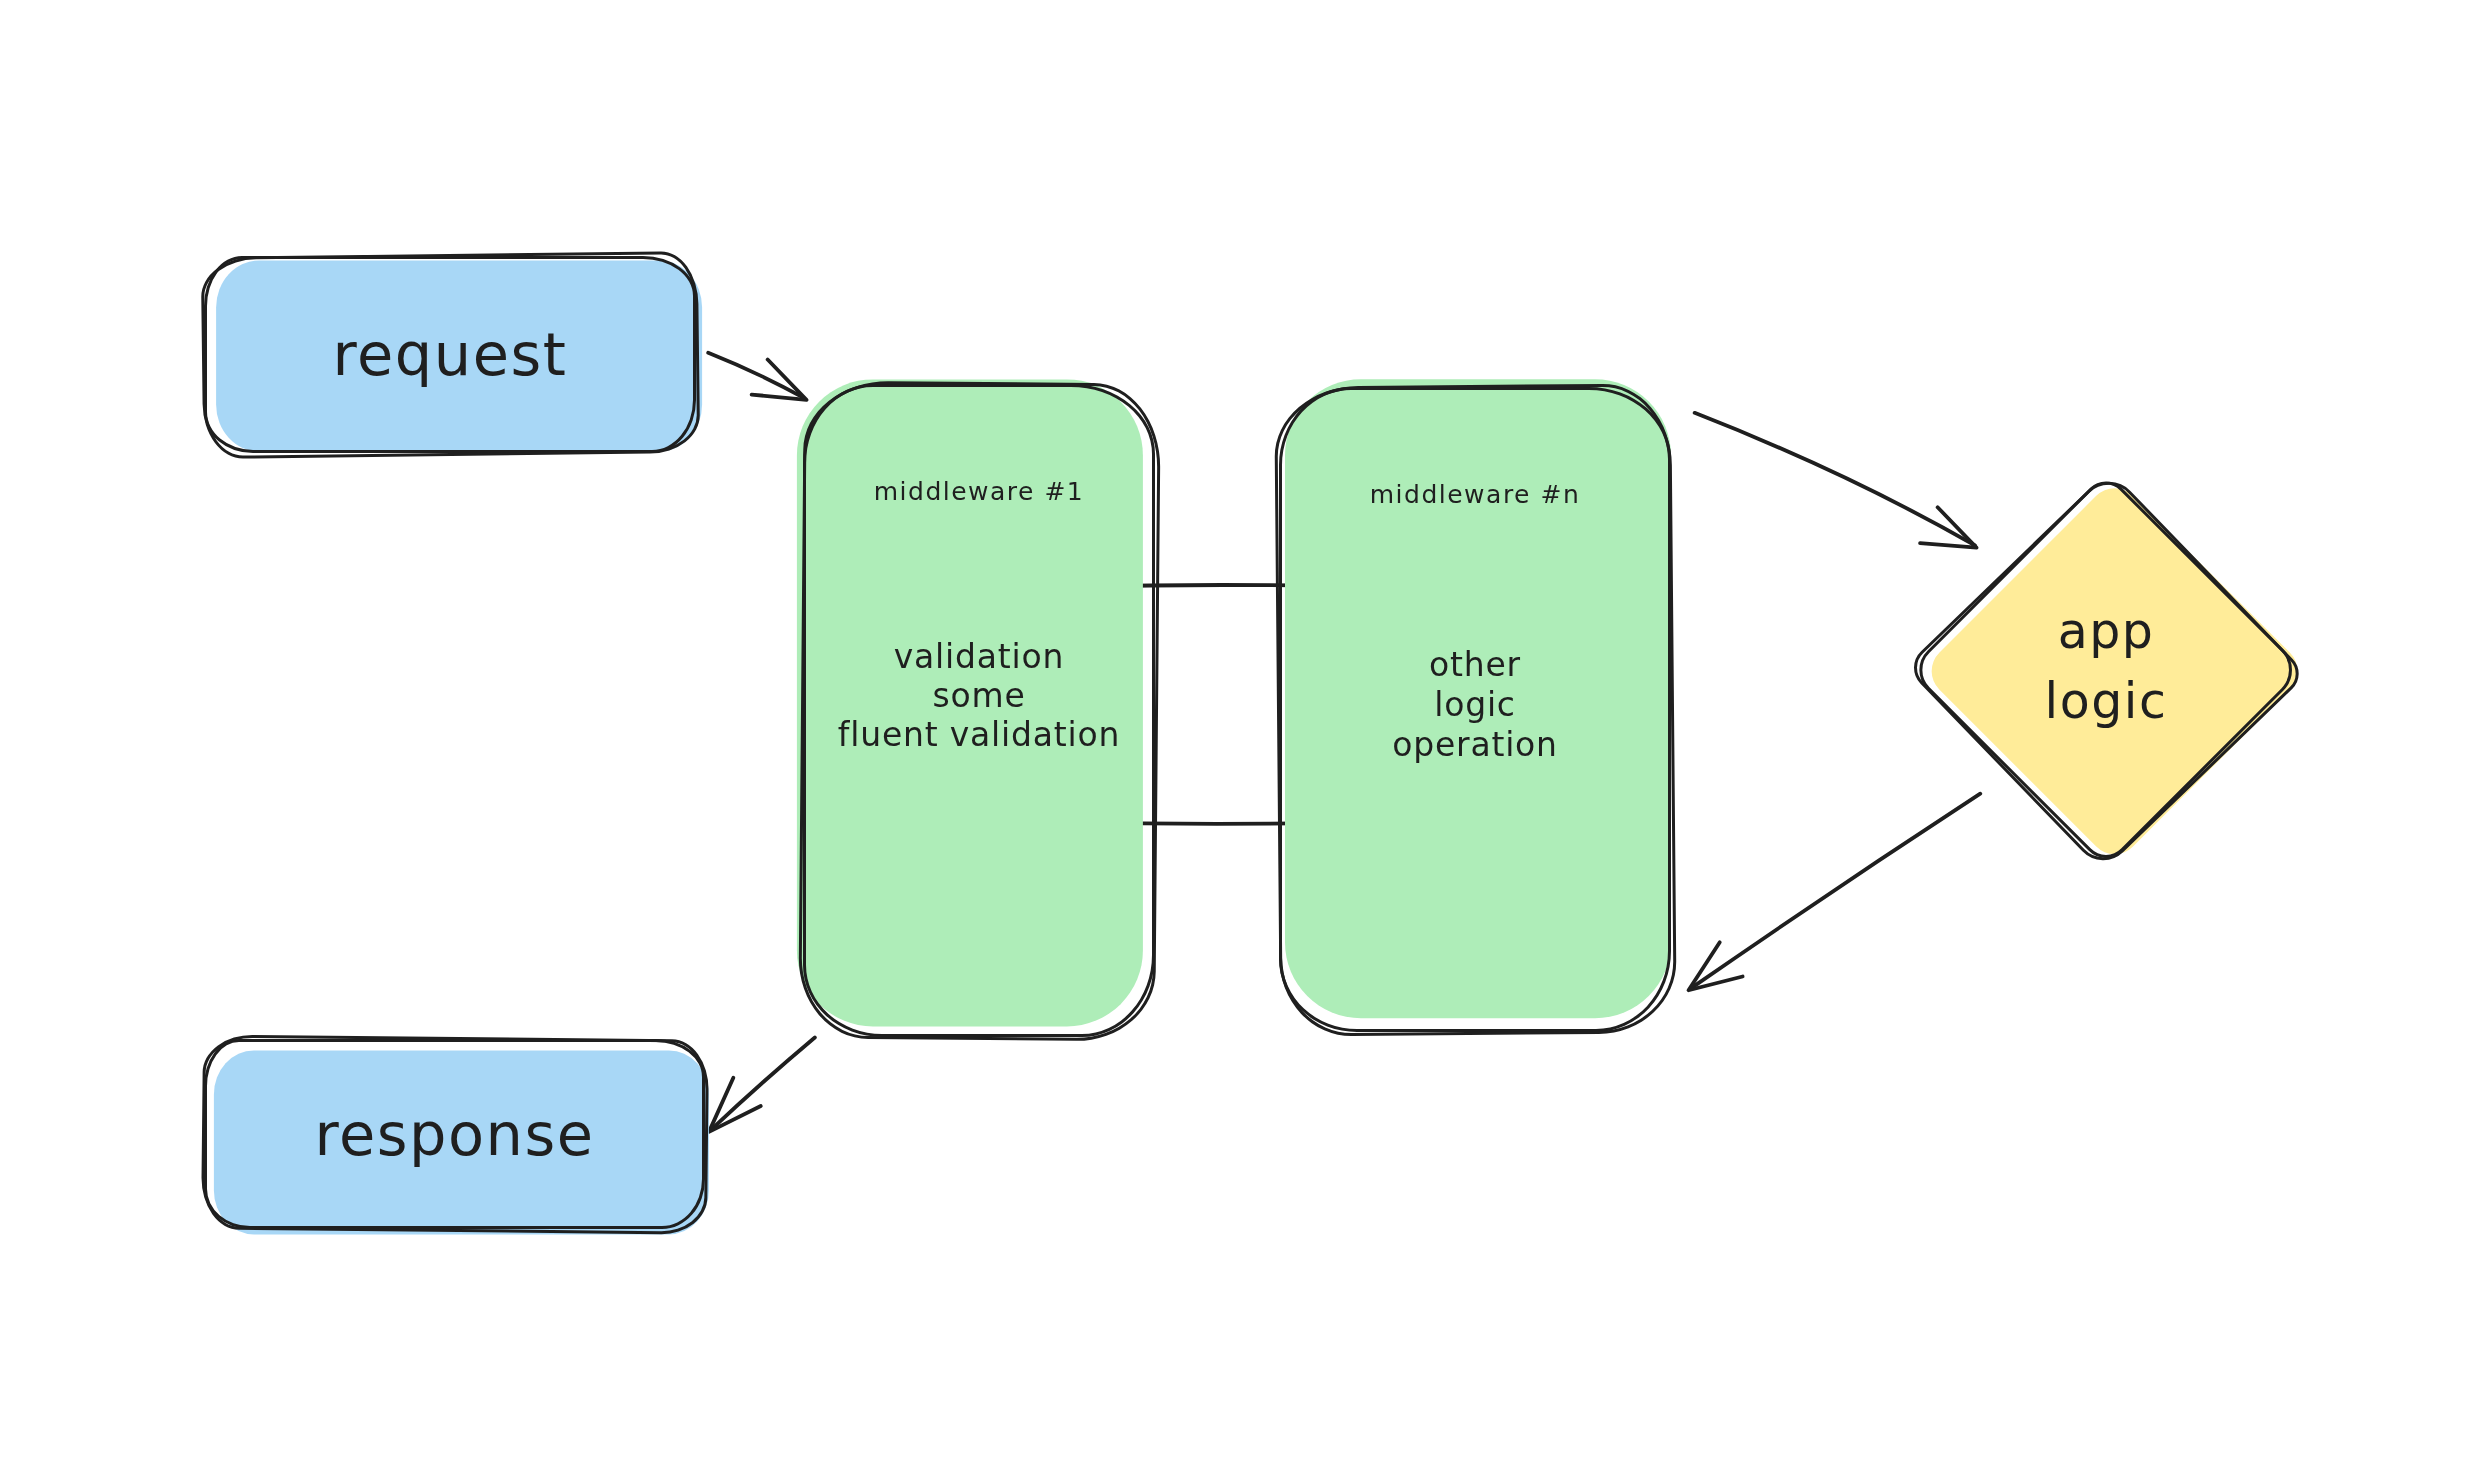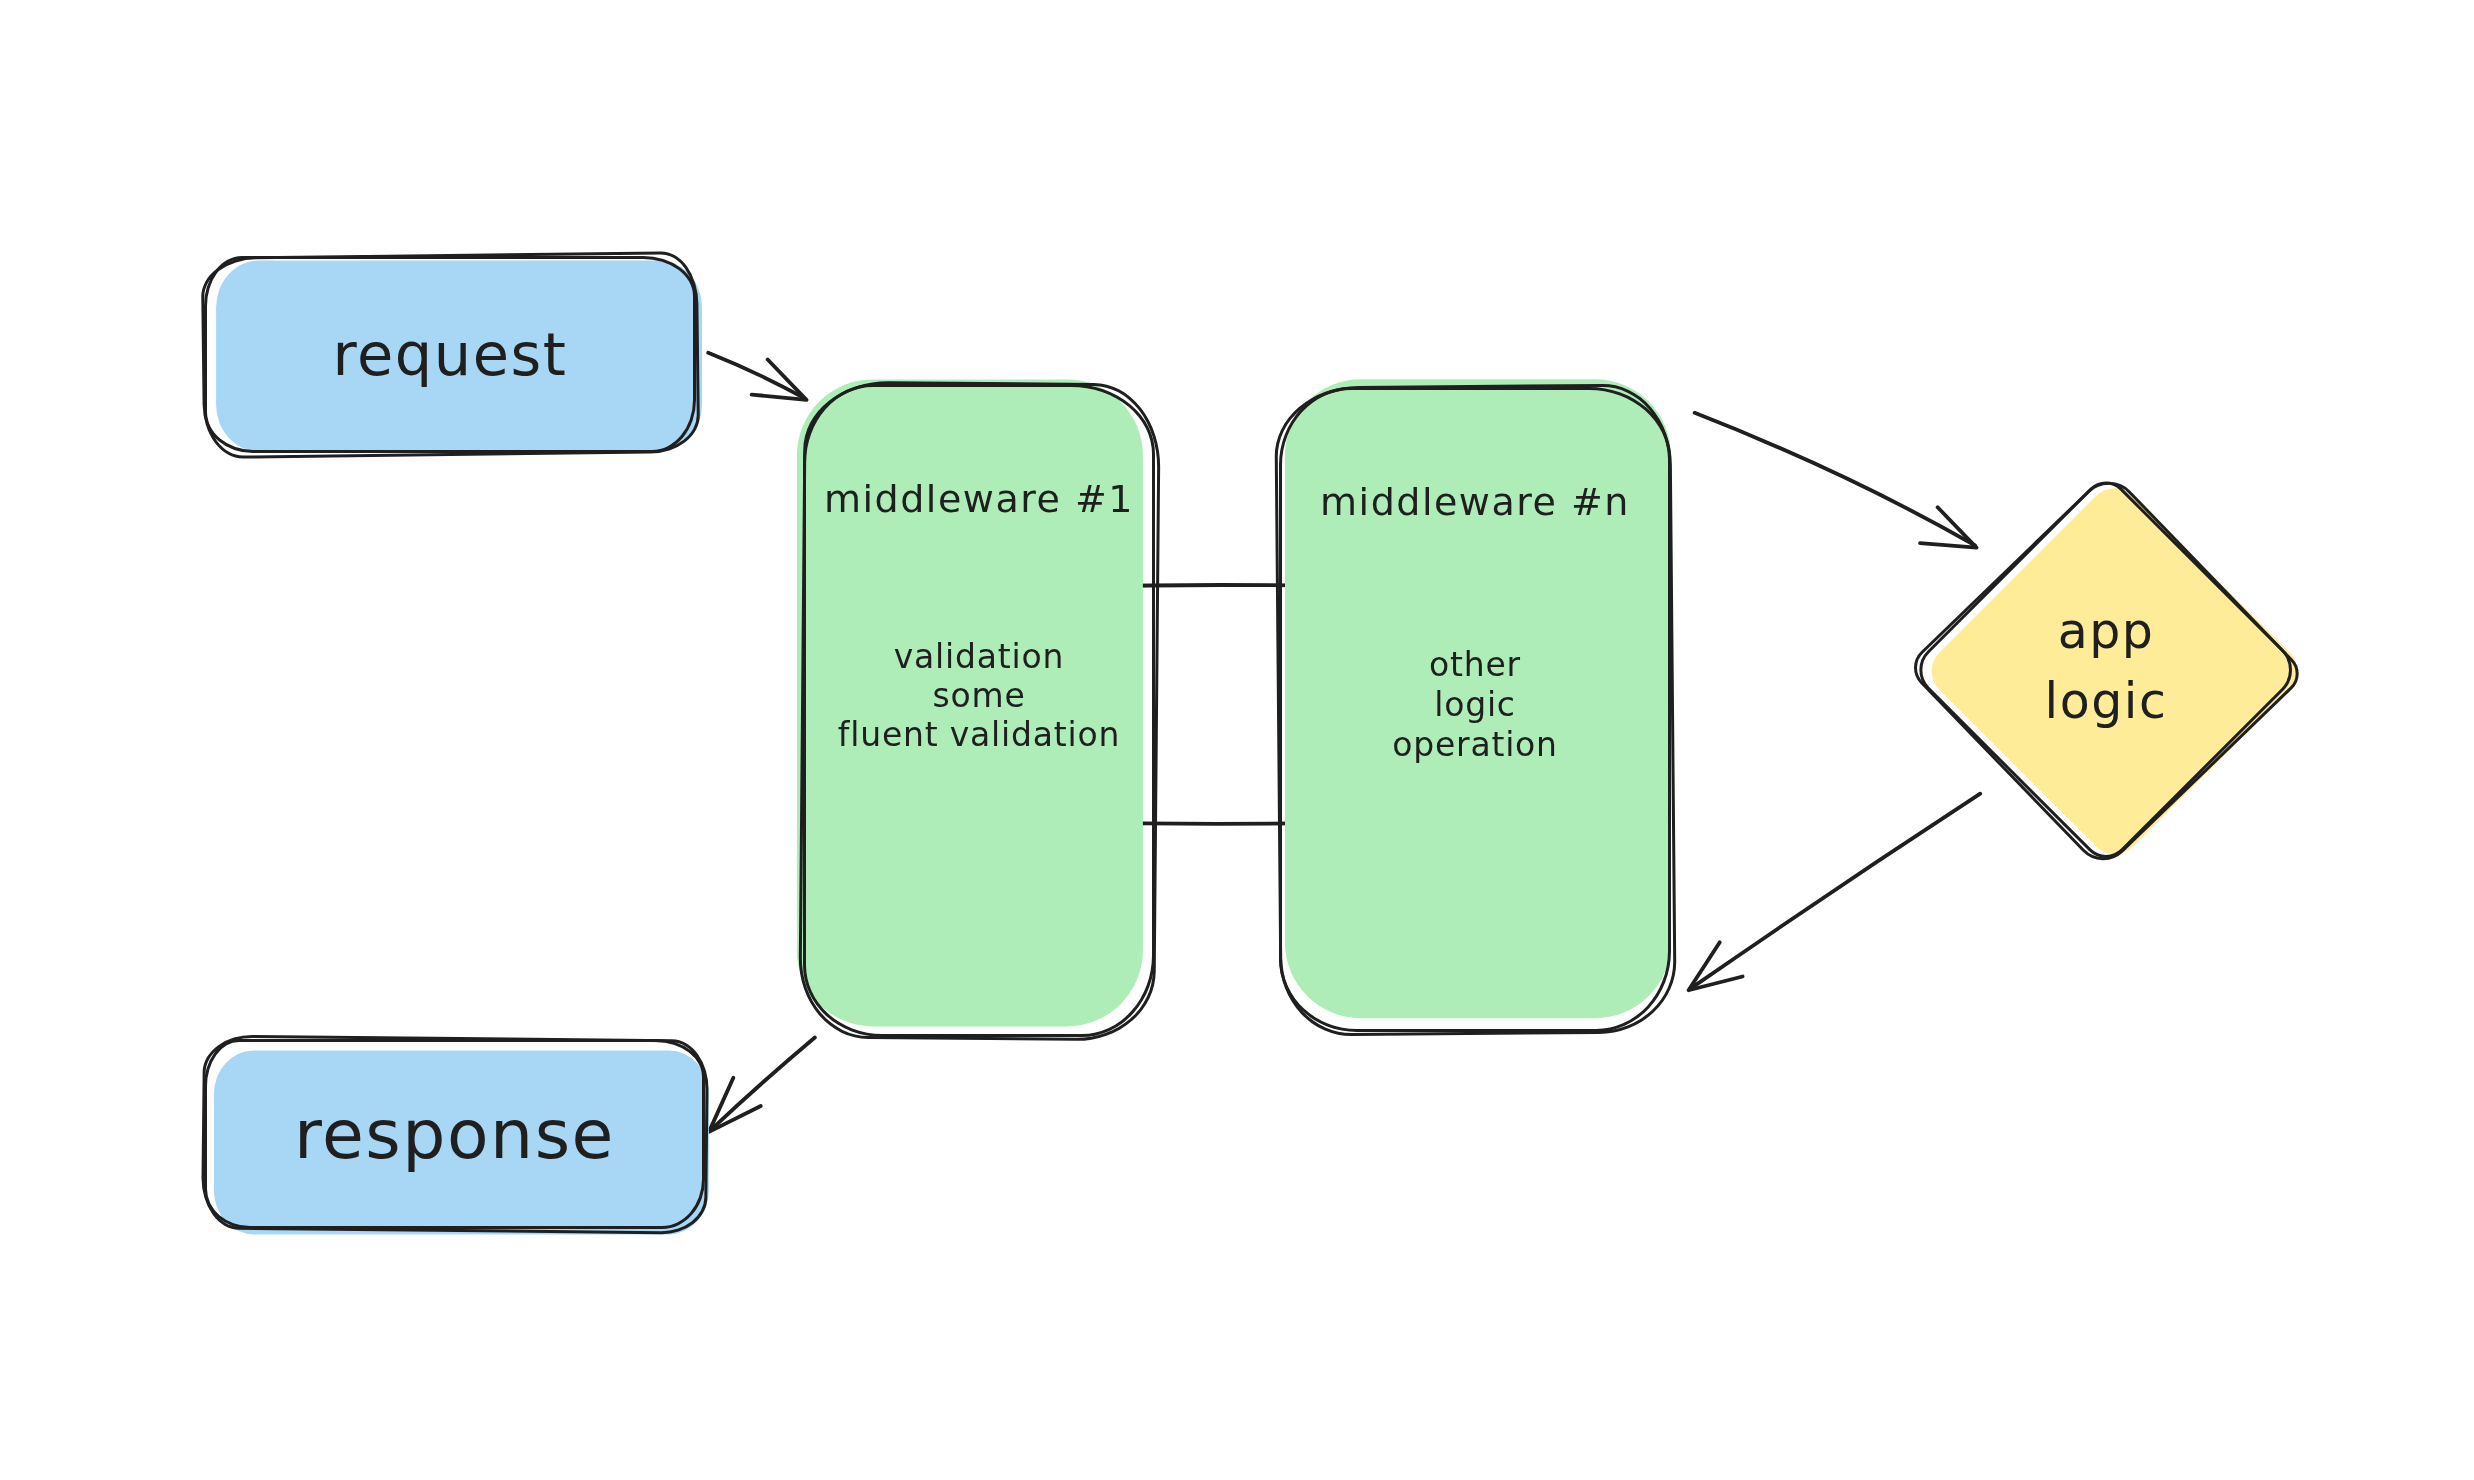--- a/index.html
+++ b/index.html
@@ -56,38 +56,38 @@
   #node-request .label{font-size:59px;}
 
   
   #node-response{
     left:178px;top:1039px;width:501px;height:190px;
     border-radius:40px / 44px;
   }
   #node-response .fill{transform:translate(6.9px,8.4px);}
   #node-response .outline.o1{border-radius:35px 49px 43px 46px / 47px 38px 50px 40px;}
   #node-response .outline.o2{transform:rotate(0.6deg);border-radius:50px 37px 46px 38px / 38px 50px 37px 52px;}
-  #node-response .label{font-size:68px;}
+  #node-response .label{font-size:59px;}
 
   
   .mw{border-radius:76px;}
   #node-mw1{left:777px;top:384px;width:352px;height:653px;}
   #node-mw1 .fill{transform:translate(-9.1px,-7.6px);}
   #node-mw1 .outline.o1{border-radius:70px 84px 73px 79px / 79px 70px 82px 72px;}
   #node-mw1 .outline.o2{transform:rotate(0.5deg);border-radius:85px 67px 79px 70px / 69px 84px 70px 81px;}
 
   #node-mwn{left:1253px;top:387px;width:392px;height:645px;}
   #node-mwn .fill{transform:translate(3px,-10.7px);}
   #node-mwn .outline.o1{border-radius:72px 82px 75px 78px / 78px 72px 81px 73px;}
   #node-mwn .outline.o2{transform:rotate(-0.5deg);border-radius:84px 69px 78px 72px / 70px 82px 72px 79px;}
 
   .mw-title{
     position:absolute;left:0;right:0;top:93px;
     text-align:center;
-    font-size:38px;letter-spacing:1.5px;
+    font-size:25px;letter-spacing:1.5px;
   }
   .mw-body{
     position:absolute;left:0;right:0;
     text-align:center;
     font-size:33px;line-height:39px;letter-spacing:0.8px;
   }
   #node-mw1 .mw-body{top:253px;}
   #node-mwn .mw-body{top:258px;line-height:40px;}
 
   

